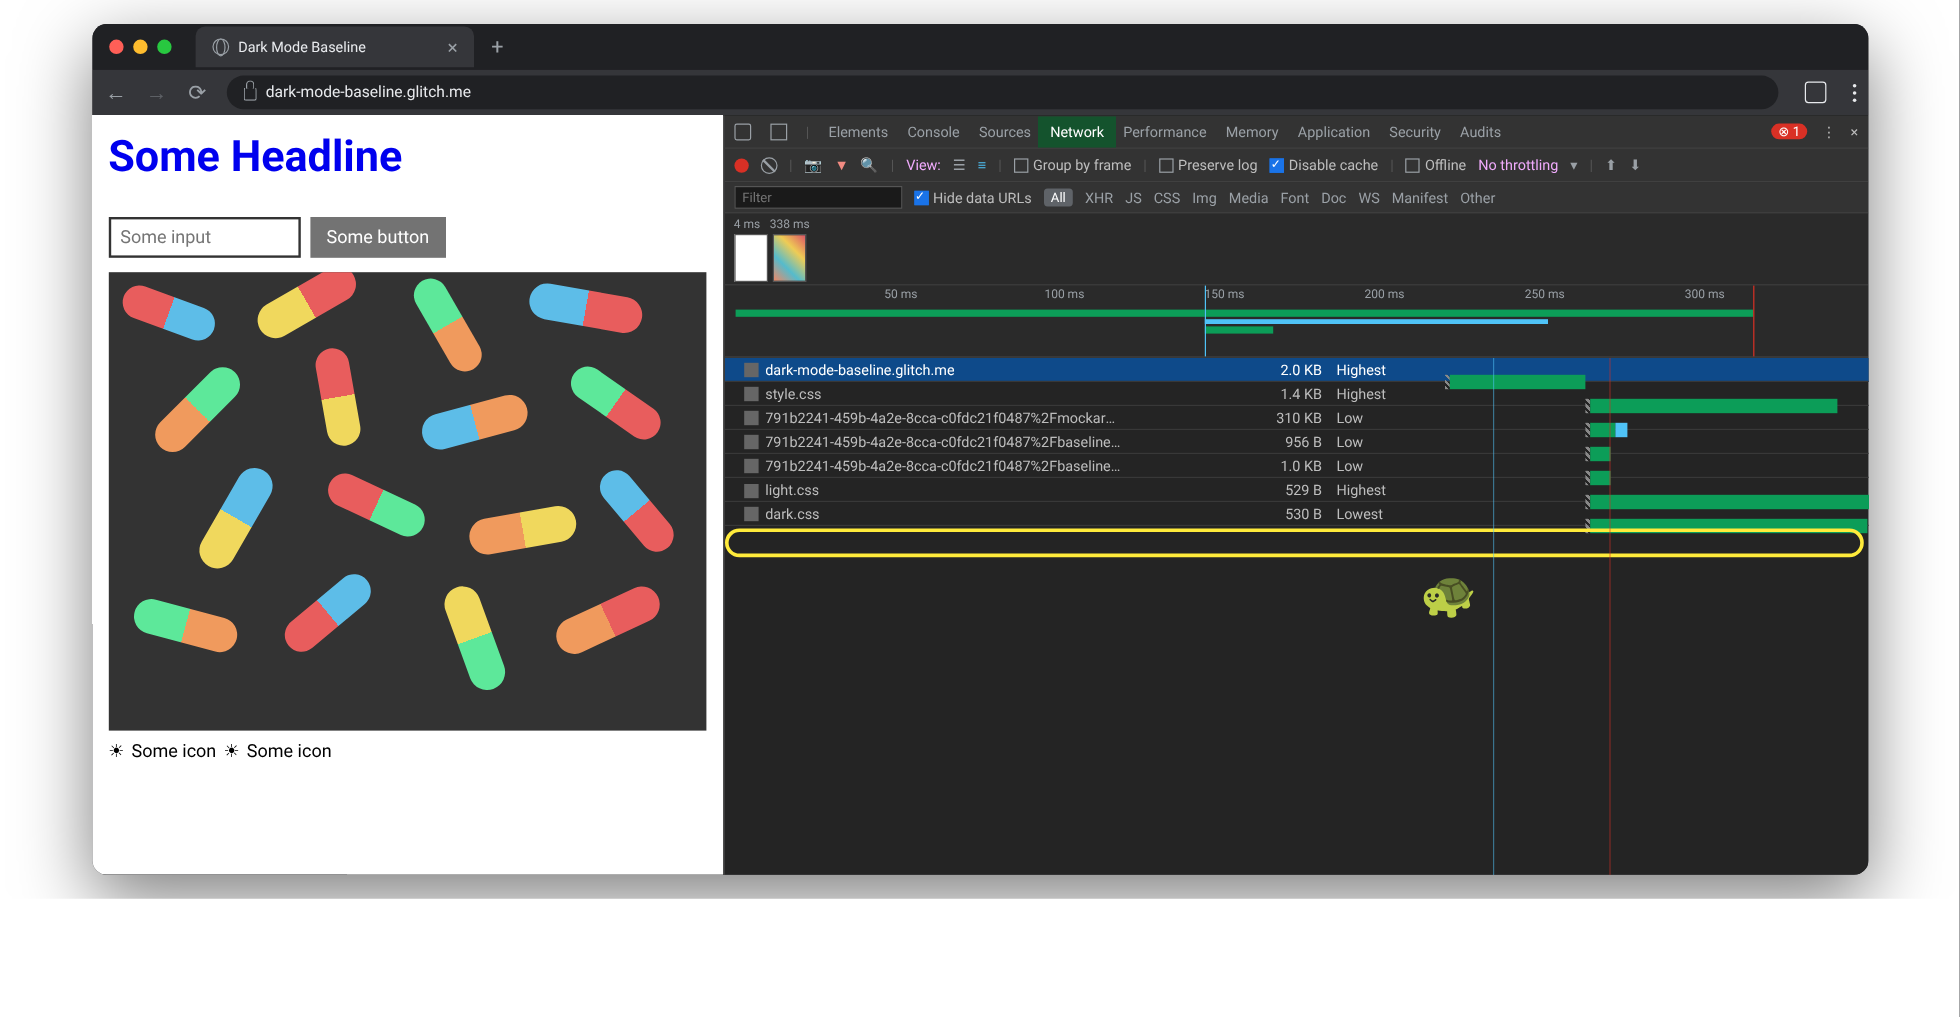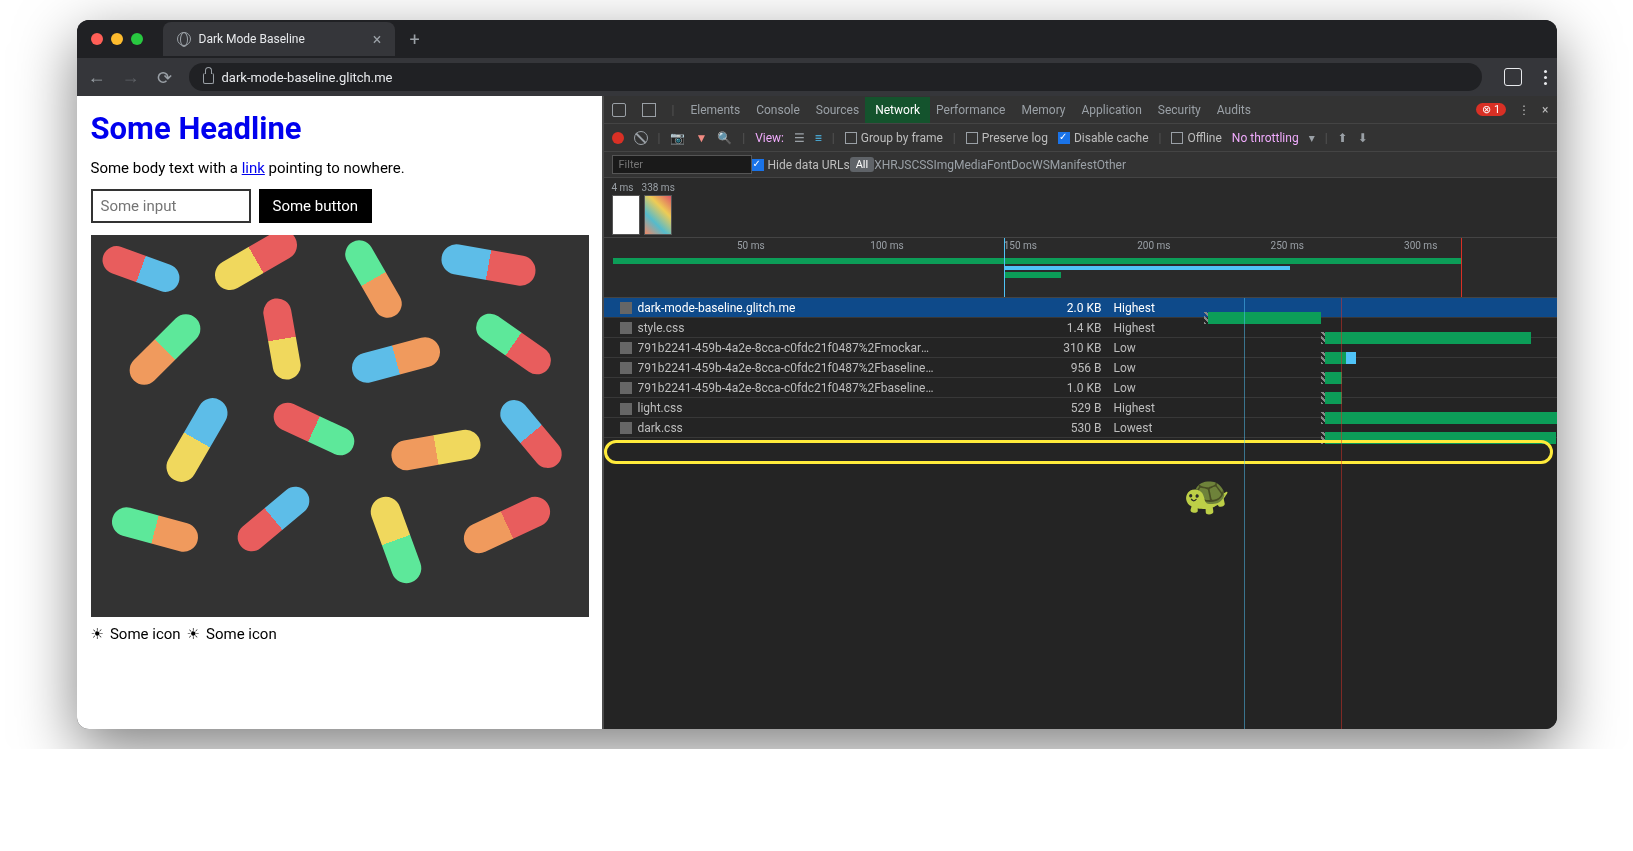--- a/index.html
+++ b/index.html
@@ -17,47 +17,47 @@
 .toolbar{height:38px;background:#35363a;display:flex;align-items:center;padding:0 10px;gap:14px;color:#9aa0a6}
 .navbtn{width:20px;display:flex;justify-content:center;align-items:center;font-size:18px}
 .urlbar{flex:1;background:#202124;border-radius:20px;height:28px;display:flex;align-items:center;padding:0 14px;gap:8px;color:#e8eaed;font-size:13px}
 .lock{width:11px;height:11px;border:1.5px solid #9aa0a6;border-radius:2px;border-top:none;position:relative;margin-top:3px}
 .lock::before{content:"";position:absolute;top:-6px;left:1px;right:1px;height:6px;border:1.5px solid #9aa0a6;border-bottom:none;border-radius:4px 4px 0 0}
 .ext{width:18px;height:18px;border:1.5px solid #e8eaed;border-radius:3px;margin-left:8px}
 .menu3{display:flex;flex-direction:column;gap:3px;margin-left:8px}
 .menu3 span{width:3px;height:3px;background:#e8eaed;border-radius:50%}
 .content{flex:1;display:flex;overflow:hidden}
 .page{width:527px;background:#fff;padding:14px;overflow:auto;border-right:2px solid #4d4d4d}
-.page h1{color:#0000EE;font-size:31px;font-weight:700;margin-bottom:12px}
+.page h1{color:#0000EE;font-size:36px;font-weight:700;margin-bottom:29px}
 .page p{font-size:15px;margin-bottom:12px}
 .page a{color:#0000EE;text-decoration:underline}
 .formrow{display:flex;gap:8px;margin-bottom:12px}
 .page input[type=text]{border:2px solid #333;padding:6px 8px;font-size:15px;width:160px}
-.page button{background:#000000;color:#fff;border:none;padding:8px 14px;font-size:15px;cursor:pointer}
+.page button{background:#737373;color:#fff;border:none;padding:8px 14px;font-size:15px;cursor:pointer}
 .candy{width:498px;height:382px;background:#333;position:relative;overflow:hidden;margin-bottom:8px}
 .candy .w{position:absolute;border-radius:20px;transform:rotate(var(--r))}
 .caption{font-size:15px;margin-bottom:10px}
 .icons{display:flex;gap:6px;align-items:center;font-size:15px}
 .devtools{flex:1;background:#242424;color:#bdbdbd;font-size:12px;display:flex;flex-direction:column;overflow:hidden}
 .dtabs{height:28px;background:#333;display:flex;align-items:center;padding:0 8px;gap:16px;border-bottom:1px solid #444}
 .dtabs .ic{width:14px;height:14px;border:1.5px solid #9aa0a6}
 .dtabs .t{color:#9aa0a6;cursor:pointer}
 .dtabs .t.active{color:#fff;background:#14532d;padding:6px 10px;margin:-6px -10px}
 .dtabs .right{margin-left:auto;display:flex;gap:12px;align-items:center}
 .errbadge{background:#d93025;color:#fff;border-radius:8px;padding:0 6px;font-size:11px}
 .dtoolbar{height:28px;background:#333;display:flex;align-items:center;padding:0 8px;gap:10px;border-bottom:1px solid #444}
 .rec{width:12px;height:12px;background:#d93025;border-radius:50%}
 .noent{width:14px;height:14px;border:1.5px solid #9aa0a6;border-radius:50%;position:relative}
 .noent::after{content:"";position:absolute;inset:3px -1px;height:1.5px;top:50%;background:#9aa0a6;transform:translateY(-50%) rotate(45deg)}
 .funnel{color:#f28b82}
 .cb{width:12px;height:12px;border:1px solid #9aa0a6;display:inline-block;vertical-align:middle;margin-right:4px}
 .cb.on{background:#1a73e8;border-color:#1a73e8;position:relative}
 .cb.on::after{content:"✓";color:#fff;font-size:10px;position:absolute;top:-2px;left:0}
 .sel{color:#f0abfc}
-.filterbar{height:26px;background:#333;display:flex;align-items:center;padding:0 8px;border-bottom:1px solid #444}
+.filterbar{height:26px;background:#333;display:flex;align-items:center;padding:0 8px;gap:10px;border-bottom:1px solid #444}
 .finput{background:#1a1a1a;border:1px solid #555;color:#9aa0a6;padding:2px 6px;font-size:11px;width:140px}
 .pill{background:#5f6368;color:#fff;padding:1px 6px;border-radius:3px;font-size:11px}
 .ftype{color:#9aa0a6;cursor:pointer}
 .overview{height:60px;background:#2a2a2a;border-bottom:1px solid #444;padding:4px 8px;display:flex;gap:4px}
 .ovstats{font-size:10px;color:#9aa0a6;display:flex;gap:8px}
 .thumbs{display:flex;gap:4px;margin-top:2px}
 .thumb{width:28px;height:40px;background:#fff;border:1px solid #555}
 .thumb.c{background:linear-gradient(45deg,#e86,#5bc,#ec5,#d56)}
 .timeline{height:60px;background:#2a2a2a;border-bottom:1px solid #444;position:relative}
 .tmarks{display:flex;height:16px;position:relative}
@@ -109,23 +109,20 @@
         <span></span>
         <span></span>
         <span></span>
       </span>
   </div>
 
   <div class="content">
 
     <div class="page">
       <h1>Some Headline</h1>
-      <p>
-        <span>Some body text with a </span><a href="#">link</a><span> pointing to nowhere.</span>
-      </p>
       <div class="formrow">
         <input type="text" placeholder="Some input" style="">
         <button>Some button</button>
       </div>
       <div class="candy">
         <div class="w" style="--r:20deg;left:10px;top:20px;width:80px;height:28px;background:linear-gradient(90deg,#e85d5d 50%,#5dbde8 50%)"></div>
         <div class="w" style="--r:-30deg;left:120px;top:10px;width:90px;height:30px;background:linear-gradient(90deg,#f0d85d 50%,#e85d5d 50%)"></div>
         <div class="w" style="--r:60deg;left:240px;top:30px;width:85px;height:28px;background:linear-gradient(90deg,#5de89a 50%,#f09a5d 50%)"></div>
         <div class="w" style="--r:10deg;left:350px;top:15px;width:95px;height:30px;background:linear-gradient(90deg,#5dbde8 50%,#e85d5d 50%)"></div>
         <div class="w" style="--r:-45deg;left:30px;top:100px;width:88px;height:29px;background:linear-gradient(90deg,#f09a5d 50%,#5de89a 50%)"></div>

